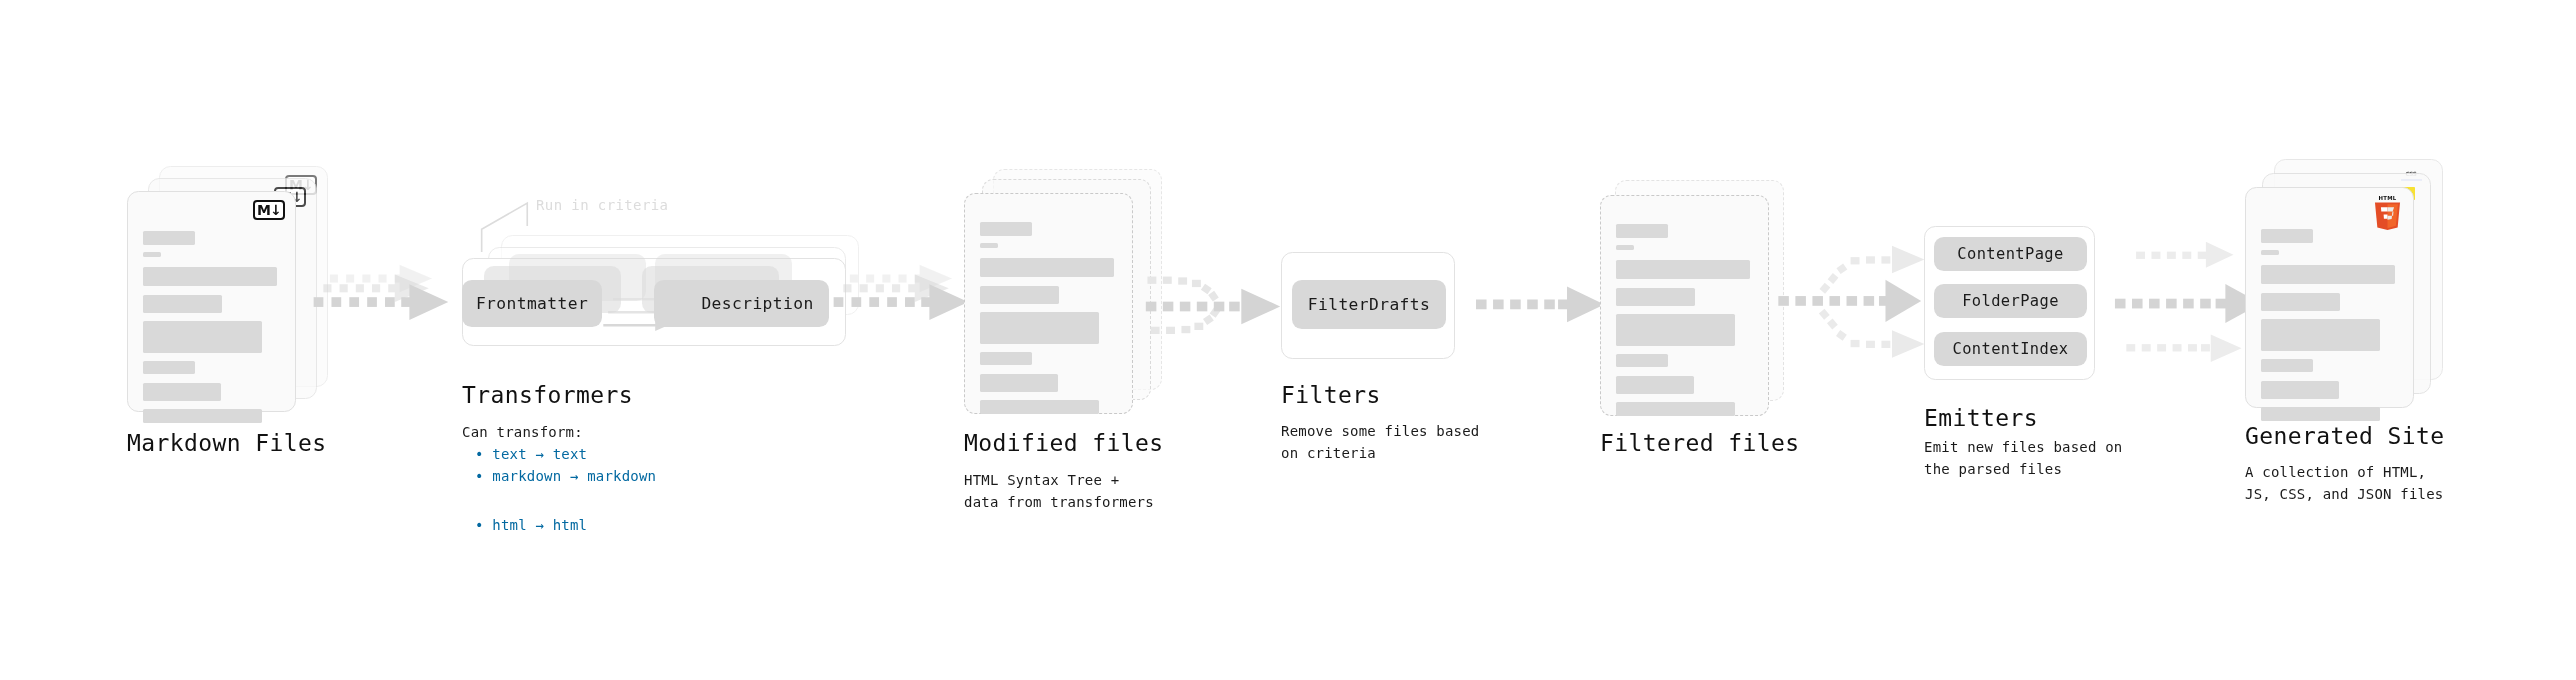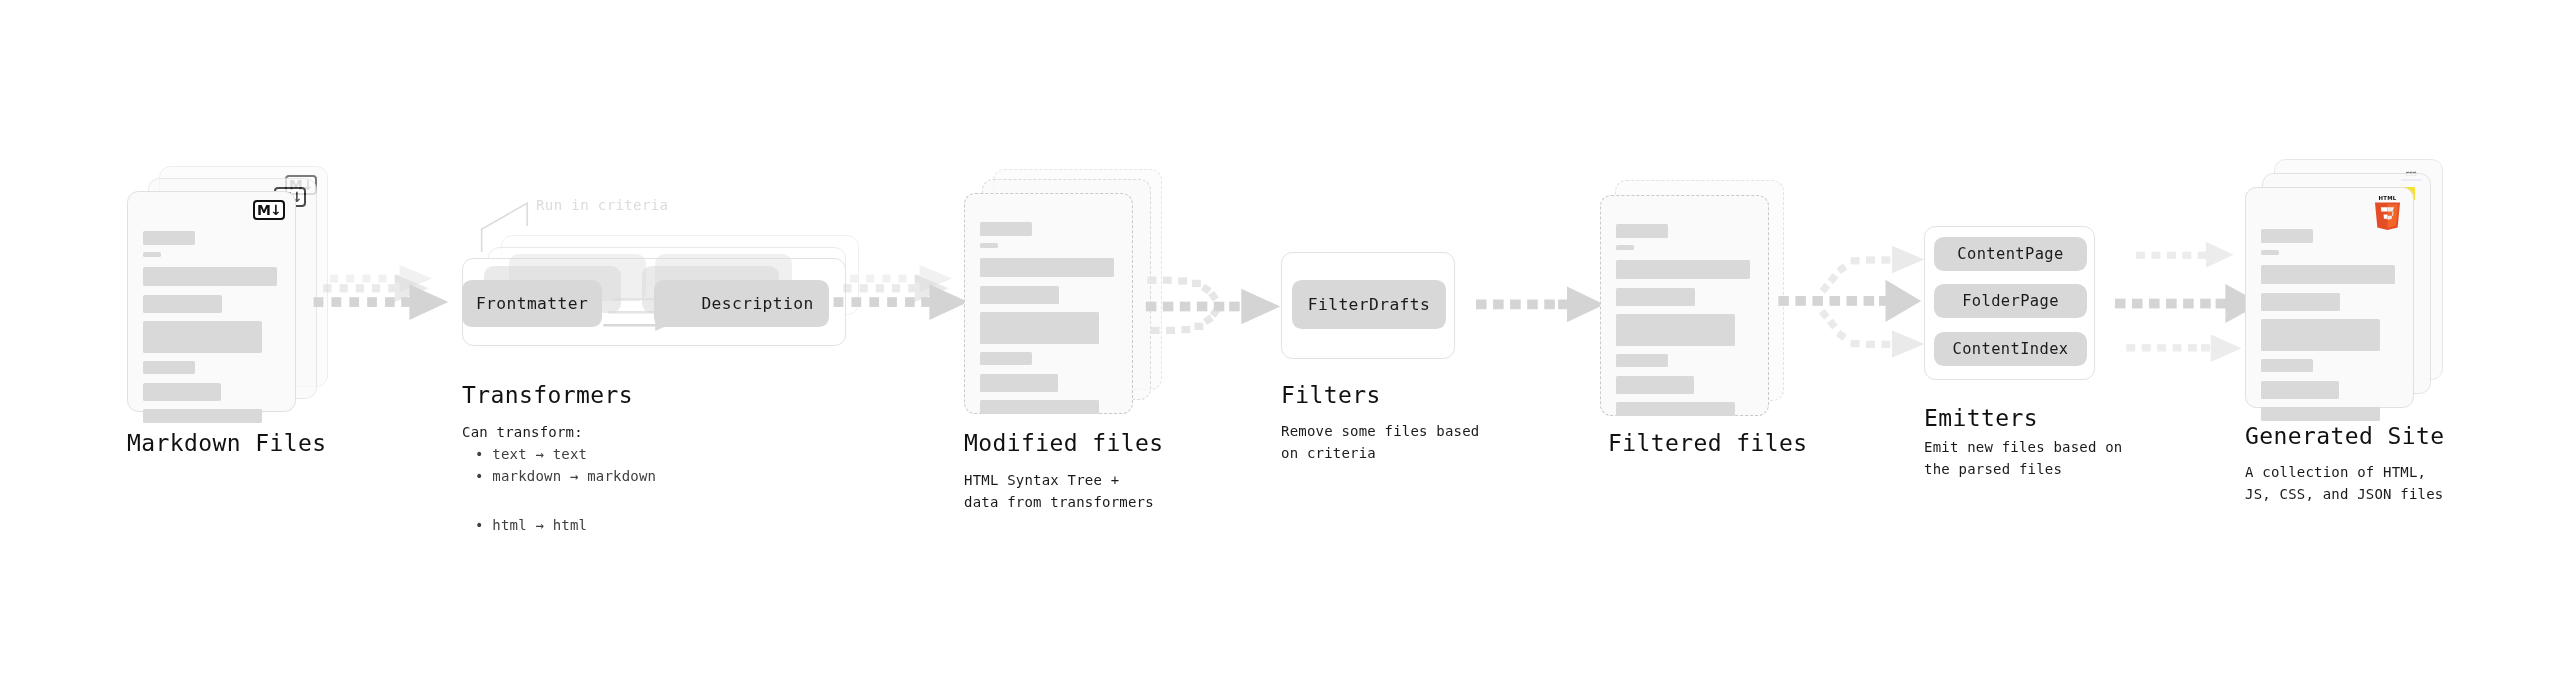--- a/index.html
+++ b/index.html
@@ -89,21 +89,21 @@
     font-size:14px;
     line-height:1.55;
     color:#1a1a1a;
     white-space:pre;
     letter-spacing:0.2px;
   }
   .bullets{
     position:absolute;
     font-size:14px;
     line-height:1.55;
-    color:#404040;
+    color:#0369a1;
     white-space:pre;
     letter-spacing:0.2px;
   }
   .parallel-label{
     position:absolute;
     font-size:14px;
     color:#dcdcdc;
     white-space:nowrap;
     letter-spacing:0.4px;
   }
@@ -324,21 +324,21 @@
       <div class="bar" style="width:18px;height:5.7px;margin-bottom:9.8px;"></div>
       <div class="bar" style="width:134px;height:19.5px;margin-bottom:8.1px;"></div>
       <div class="bar" style="width:79px;height:18.7px;margin-bottom:8.1px;"></div>
       <div class="bar" style="width:119px;height:32px;margin-bottom:8.1px;"></div>
       <div class="bar" style="width:52px;height:13px;margin-bottom:8.1px;"></div>
       <div class="bar" style="width:78px;height:18.7px;margin-bottom:8.1px;"></div>
       <div class="bar" style="width:119px;height:14px;"></div>
     </div>
   </div>
 
-  <div class="title" style="left:1600px;top:430px;margin-left:8px;">Filtered files</div>
+  <div class="title" style="left:1600px;top:430px;">Filtered files</div>
 </div>
 
 <div class="stage" style="left:1778px;top:236px;">
   <svg width="163" height="138" viewBox="0 0 200 170">
 
     <g fill="#d4d4d4">
       <rect x="0" y="74" width="13" height="12"></rect>
         <rect x="21" y="74" width="13" height="12"></rect>
       <rect x="42" y="74" width="13" height="12"></rect>
         <rect x="63" y="74" width="13" height="12"></rect>

